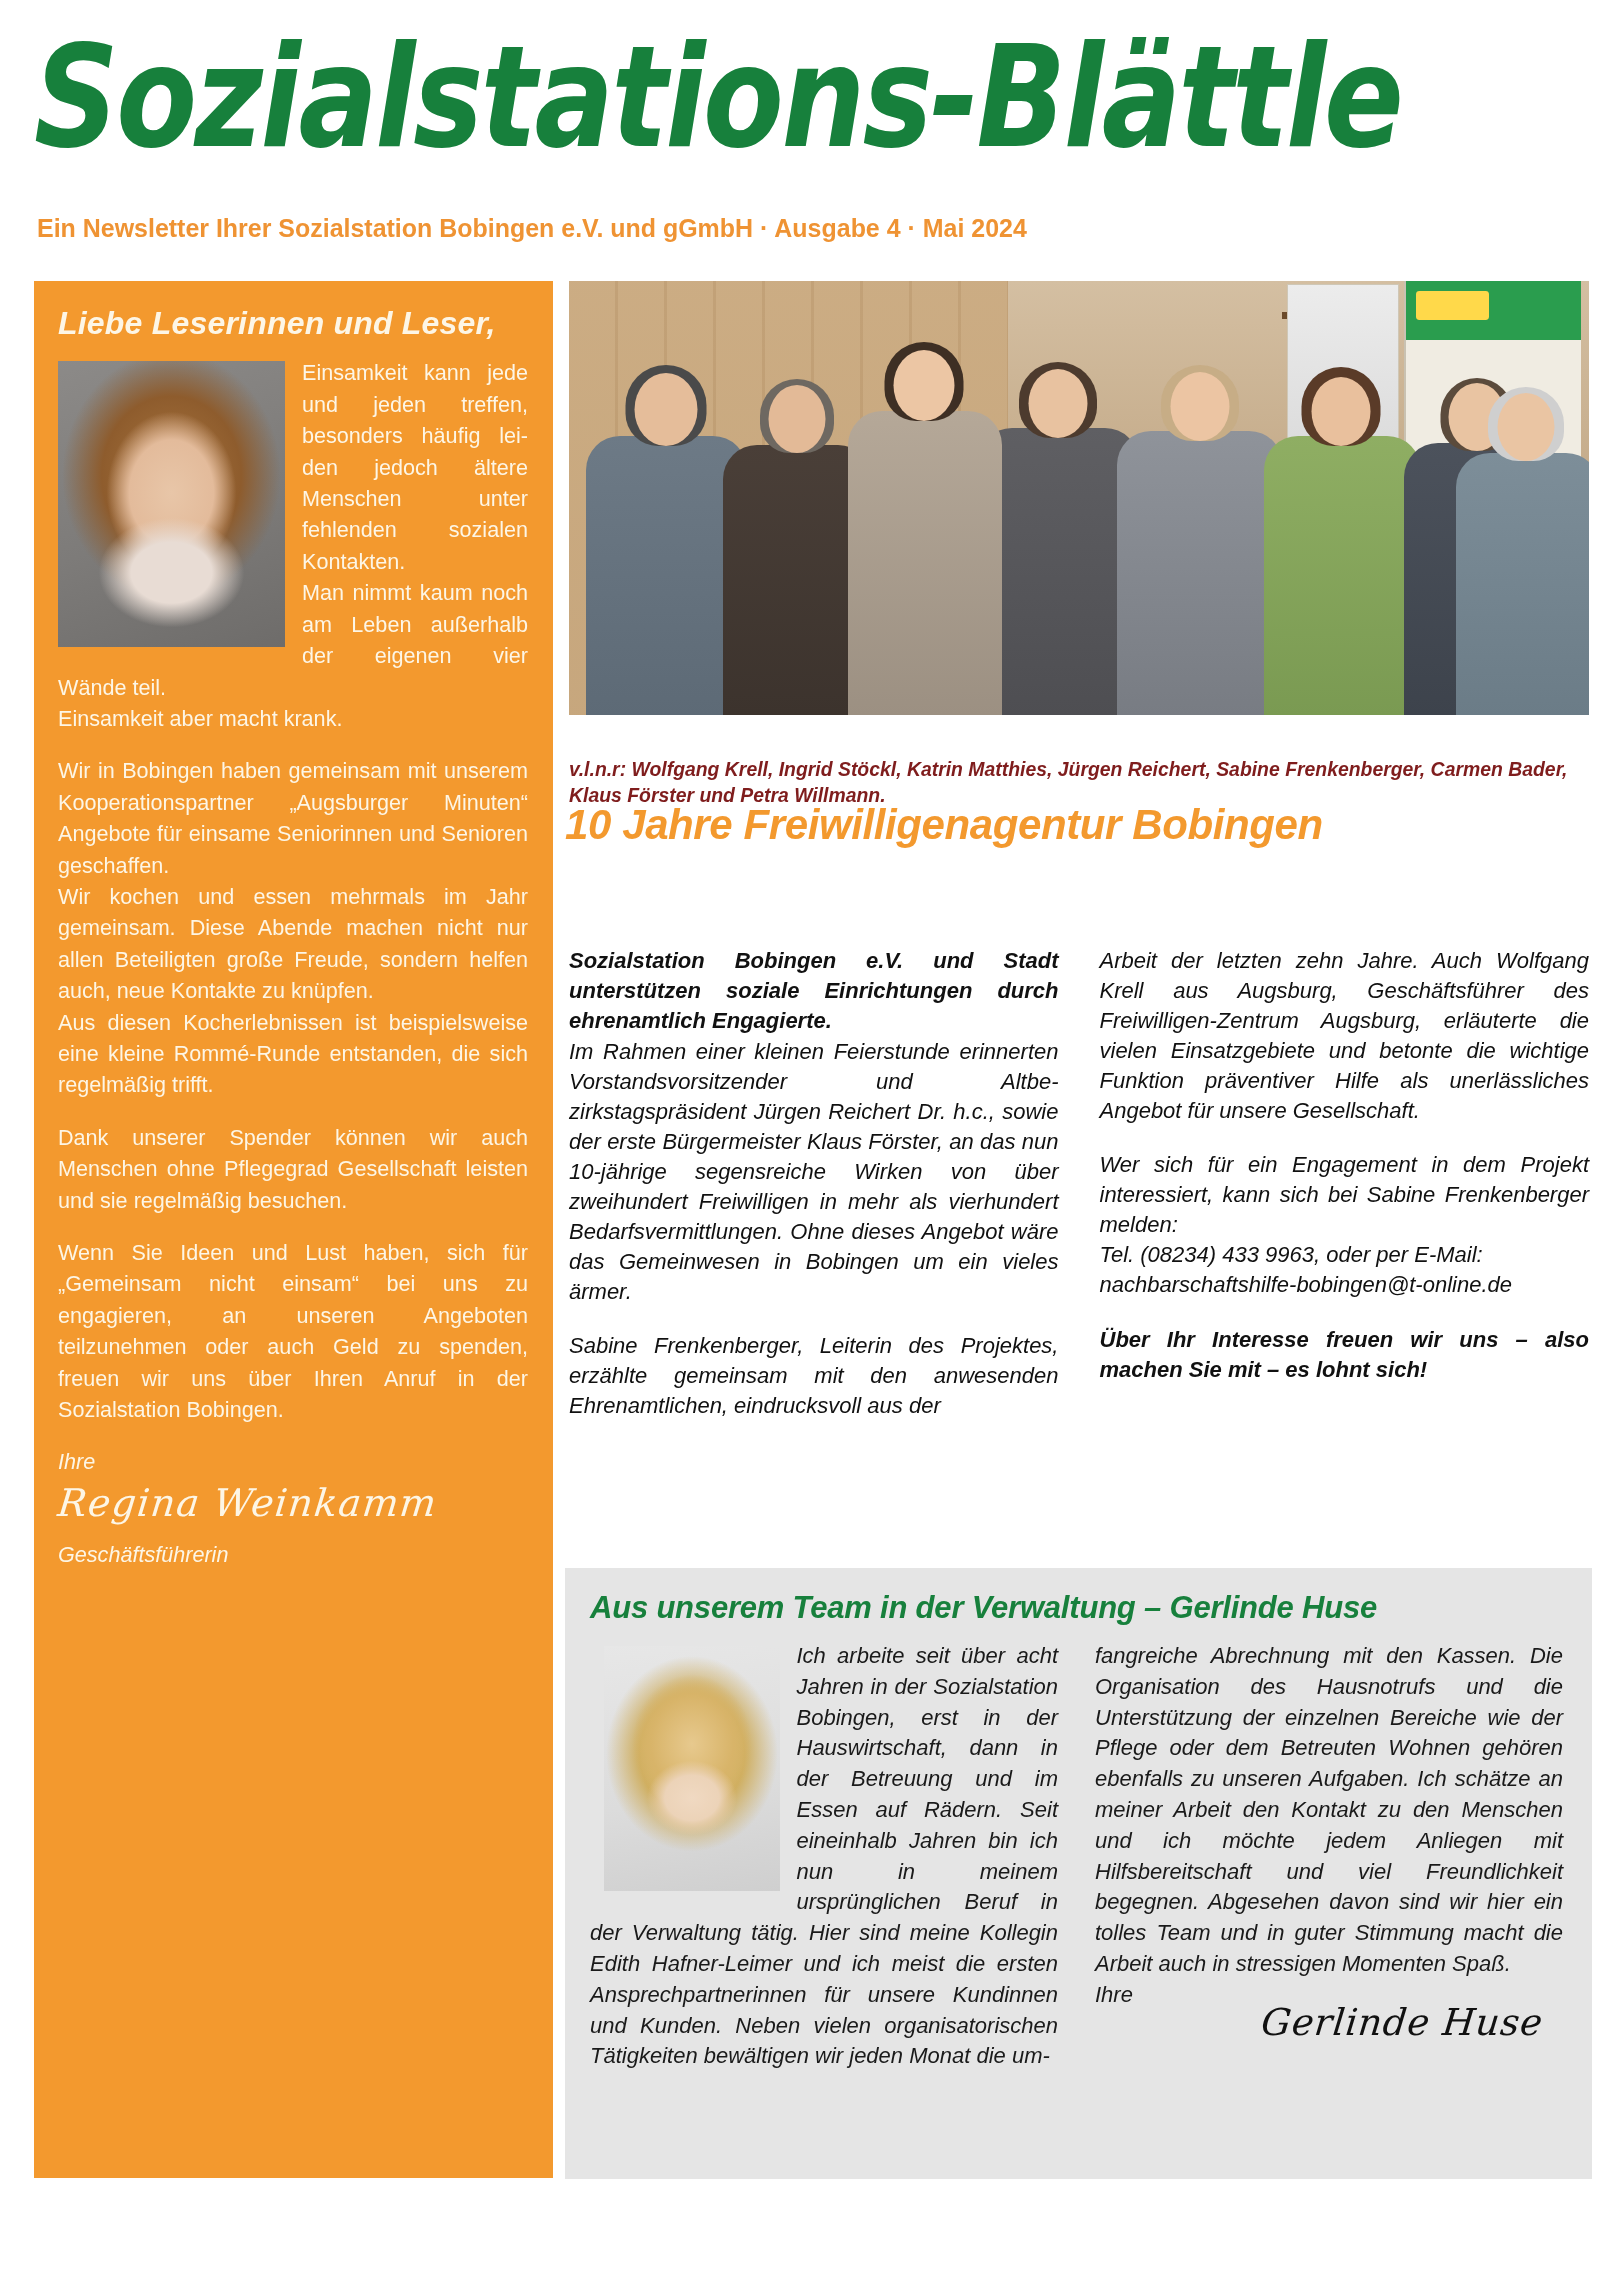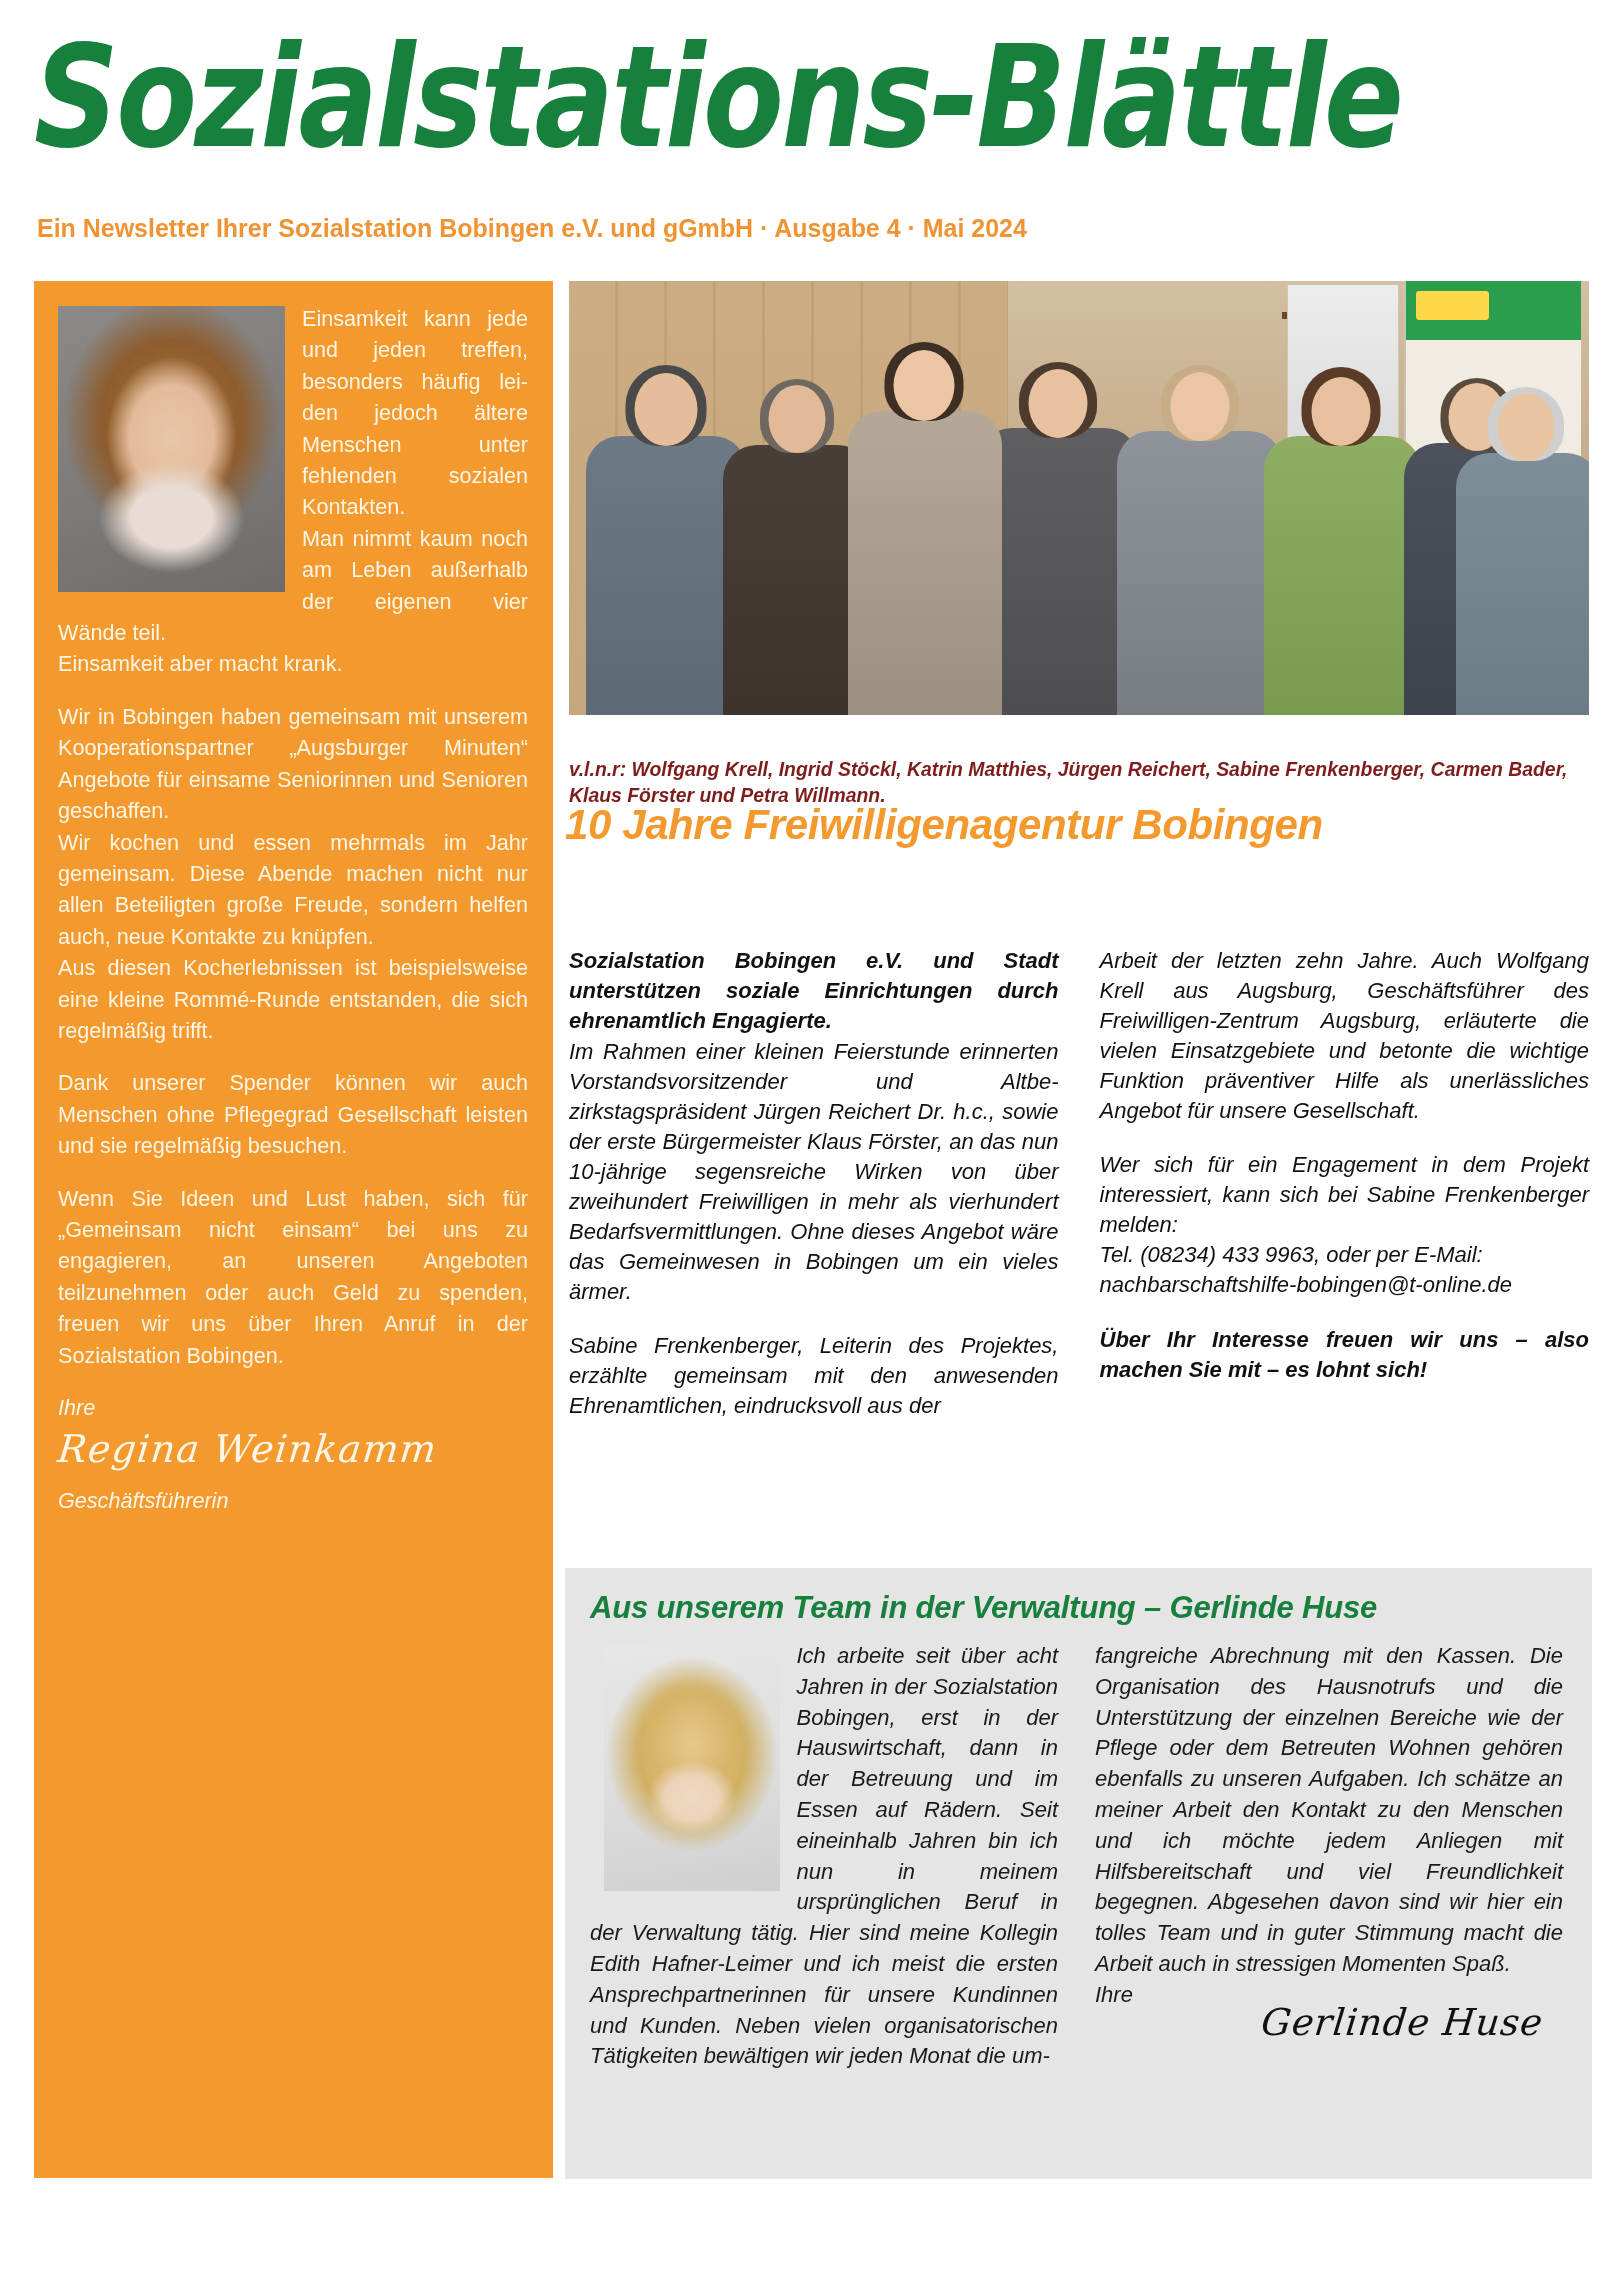--- a/index.html
+++ b/index.html
@@ -312,20 +312,21 @@
 <body>
 
 <div class="page">
 
   <div class="masthead">
     <div class="masthead-title">Sozialstations-Blättle</div>
     <div class="masthead-sub">Ein Newsletter Ihrer Sozialstation Bobingen e.V. und gGmbH · Ausgabe 4 · Mai 2024</div>
   </div>
 
   <div class="editorial">
+    <div class="editorial-head">Liebe Leserinnen und Leser,</div>
 
     <div class="editor-photo"></div>
 
     <div class="editorial-body">
       <p>Einsamkeit kann jede und jeden treffen, beson­ders häufig lei­den jedoch ältere Menschen unter fehlenden sozia­len Kontakten.</p>
       <p>Man nimmt kaum noch am Leben außerhalb der eigenen vier Wände teil.</p>
       <p>Einsamkeit aber macht krank.</p>
       <p class="gap">Wir in Bobingen haben gemeinsam mit unserem Kooperationspartner „Augsburger Minuten“ Angebote für einsame Seniorinnen und Senioren ge­schaffen.</p>
       <p>Wir kochen und essen mehrmals im Jahr gemeinsam. Diese Abende ma­chen nicht nur allen Beteiligten große Freude, sondern helfen auch, neue Kontakte zu knüpfen.</p>
       <p>Aus diesen Kocherlebnissen ist bei­spielsweise eine kleine Rommé-Runde entstanden, die sich regelmäßig trifft.</p>

